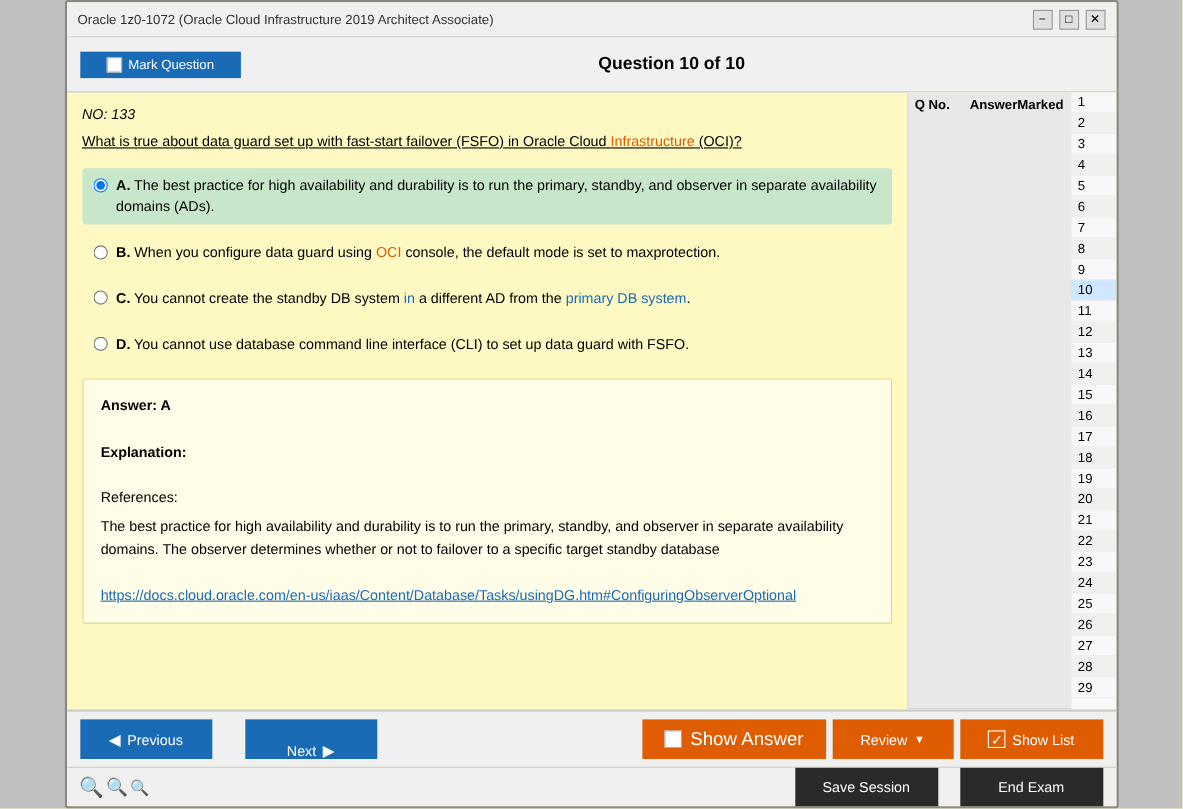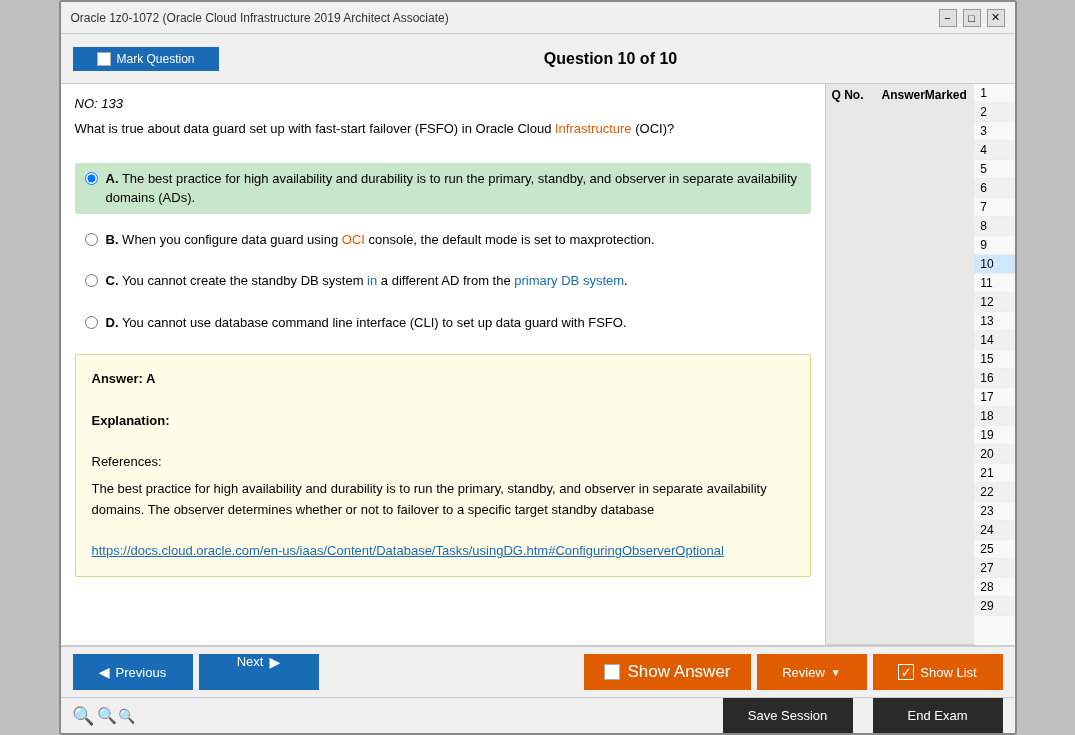--- a/index.html
+++ b/index.html
@@ -1,46 +1,46 @@
 <!DOCTYPE html>
 <html><head>
   <meta charset="utf-8">
   <style>
     * { box-sizing: border-box; margin: 0; padding: 0; }
     body { font-family: Arial, sans-serif; font-size: 13px; background: #c0c0c0; display: flex; justify-content: center; align-items: center; min-height: 100vh; }
-    .window { width: 958px; height: 735px; background: #ffffff; border: 2px solid #888; border-radius: 3px; display: flex; flex-direction: column; overflow: hidden; }
+    .window { width: 958px; height: 735px; background: #fef9c3; border: 2px solid #888; border-radius: 3px; display: flex; flex-direction: column; overflow: hidden; }
     .title-bar { background: #f0f0f0; border-bottom: 1px solid #ccc; padding: 5px 10px; display: flex; justify-content: space-between; align-items: center; height: 32px; }
     .title-bar-text { font-size: 12px; color: #333; }
     .title-bar-buttons { display: flex; gap: 6px; }
     .title-bar-btn { width: 18px; height: 18px; border: 1px solid #999; background: #e0e0e0; cursor: pointer; display: flex; align-items: center; justify-content: center; font-size: 11px; }
     .header { background: #f0f0f0; padding: 8px 12px; display: flex; align-items: center; border-bottom: 1px solid #ccc; height: 50px; }
     .mark-question-btn { background: #1a6bb5; color: white; border: none; padding: 5px 24px; font-size: 12px; cursor: pointer; display: flex; align-items: center; gap: 6px; justify-content: space-between; }
     .mark-question-btn .chk { width: 14px; height: 14px; background: white; border: 1px solid #aaa; display: inline-block; }
     .question-title { flex: 1; text-align: center; font-size: 16px; font-weight: bold; }
     .main-content { display: flex; flex: 1; overflow: hidden; }
     .question-area { flex: 1; padding: 12px 14px; overflow-y: auto; }
     .question-no { font-size: 13px; margin-bottom: 8px; font-style: italic; }
-    .question-text { font-size: 13px; margin-bottom: 24px; line-height: 1.5; }
+    .question-text { font-size: 13px; margin-bottom: 14px; line-height: 1.5; text-decoration: underline; }
     .option { display: flex; align-items: flex-start; margin-bottom: 10px; padding: 6px 10px; border-radius: 3px; font-size: 13px; line-height: 1.5; }
     .option.selected { background: #c8e6c9; }
     .option input[type="radio"] { margin-right: 8px; margin-top: 3px; flex-shrink: 0; }
     .answer-box { background: #fffde7; border: 1px solid #e0d890; padding: 14px 16px; margin-top: 16px; border-radius: 2px; font-size: 13px; line-height: 1.6; }
     .answer-box .answer-label { font-weight: bold; }
     .answer-box .explanation-label { font-weight: bold; }
     .answer-box .ref-label { }
     .answer-box .ref-text { margin-top: 6px; }
     .answer-box a { color: #1a6bb5; }
     .sidebar { width: 190px; border-left: 1px solid #ccc; background: #f8f8f8; display: flex; flex-direction: row; overflow: hidden; }
     .sidebar-header { display: grid; grid-template-columns: 50px 1fr 1fr; background: #e8e8e8; border-bottom: 1px solid #ccc; padding: 4px 6px; font-size: 12px; font-weight: bold; }
     .sidebar-list { flex: 1; overflow-y: auto; }
     .sidebar-row { display: grid; grid-template-columns: 50px 1fr 1fr; padding: 2px 6px; font-size: 12px; min-height: 18px; border-bottom: 1px solid #eee; }
     .sidebar-row:nth-child(even) { background: #f0f0f0; }
     .sidebar-row.current { background: #d0e8ff; }
     .btn-prev { background: #1a6bb5; color: white; border: none; padding: 0 20px; height: 36px; font-size: 13px; cursor: pointer; display: flex; align-items: center; gap: 6px; min-width: 120px; justify-content: center; }
-    .btn-next { background: #1a6bb5; color: white; border: none; padding: 0 20px; height: 36px; font-size: 13px; cursor: pointer; display: flex; align-items: flex-start; gap: 6px; min-width: 120px; justify-content: center; }
+    .btn-next { background: #1a6bb5; color: white; border: none; padding: 0 20px; height: 36px; font-size: 13px; cursor: pointer; display: flex; align-items: flex-end; gap: 6px; min-width: 120px; justify-content: center; margin-left: 24px; }
     .btn-show-answer { background: #e05c00; color: white; border: none; padding: 17px 20px; height: 36px; font-size: 17px; cursor: pointer; display: flex; align-items: center; gap: 8px; min-width: 150px; justify-content: center; margin-left: auto; }
     .btn-review { background: #e05c00; color: white; border: none; padding: 0 14px; height: 36px; font-size: 13px; cursor: pointer; display: flex; align-items: center; gap: 6px; min-width: 110px; justify-content: center; }
     .btn-show-list { background: #e05c00; color: white; border: none; padding: 0 14px; height: 36px; font-size: 13px; cursor: pointer; display: flex; align-items: center; gap: 6px; min-width: 130px; justify-content: center; }
     .btn-chk { width: 16px; height: 16px; background: white; border: 1px solid #aaa; display: inline-flex; align-items: center; justify-content: center; flex-shrink: 0; }
     .zoom-icon { font-size: 16px; cursor: pointer; }
     .bottom-right-btns { margin-left: auto; display: flex; gap: 20px; }
     .btn-dark { background: #2a2a2a; color: white; border: none; padding: 0 20px; height: 36px; font-size: 13px; cursor: pointer; min-width: 130px; }
     .orange-text { color: #e05c00; }
     .blue-text { color: #1a6bb5; }
     .arrow { font-size: 14px; }
@@ -236,20 +236,25 @@
             <span>24</span>
             <span></span>
             <span></span>
           </div>
           <div class="sidebar-row">
             <span>25</span>
             <span></span>
             <span></span>
           </div>
           <div class="sidebar-row">
+            <span>26</span>
+            <span></span>
+            <span></span>
+          </div>
+          <div class="sidebar-row">
             <span>27</span>
             <span></span>
             <span></span>
           </div>
           <div class="sidebar-row">
             <span>28</span>
             <span></span>
             <span></span>
           </div>
           <div class="sidebar-row">

